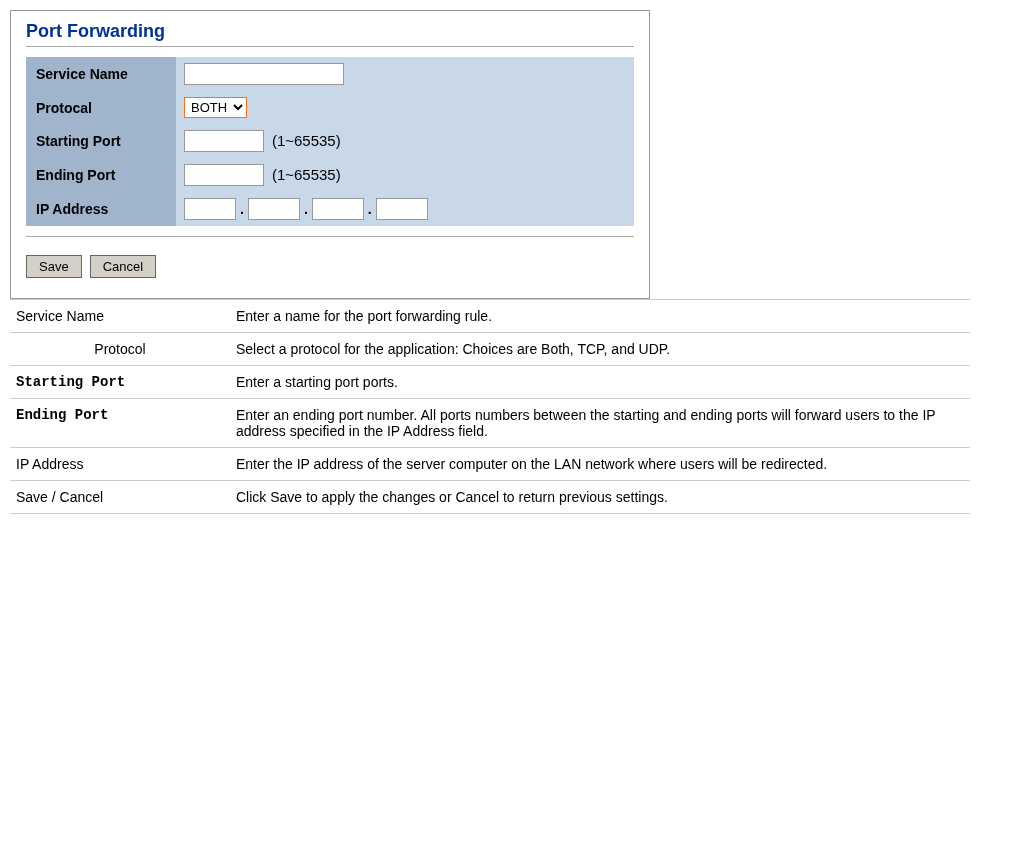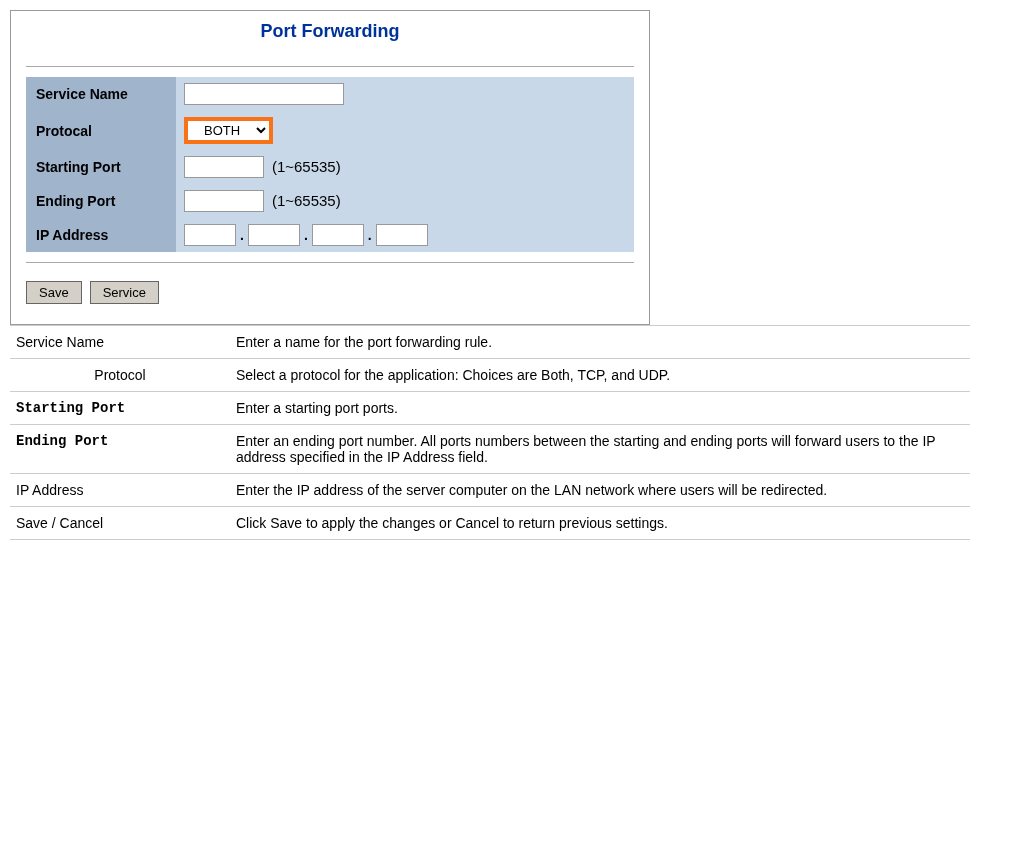--- a/index.html
+++ b/index.html
@@ -18,23 +18,22 @@
       width: 640px;
       padding: 10px 15px 20px 15px;
       margin-bottom: 0;
     }
 
     .form-title {
       color: #003399;
       font-size: 18px;
       font-weight: bold;
       border-bottom: 1px solid #aaa;
-      padding-bottom: 24px;
+      padding-bottom: 4px;
       margin-bottom: 10px;
-      text-align: center;
     }
 
     .form-table {
       width: 100%;
       border-collapse: collapse;
     }
 
     .form-table tr td {
       padding: 6px 4px;
     }
@@ -63,22 +62,22 @@
     .service-name-input {
       width: 160px;
     }
 
     .port-input {
       width: 80px;
     }
 
     .protocol-select {
       font-size: 13px;
-      padding: 1px 12px;
-      border: 4px solid #f97316;
+      padding: 1px 2px;
+      border: 1px solid #f97316;
       background: #fff;
     }
 
     .port-hint {
       font-size: 15px;
       margin-left: 4px;
     }
 
     .ip-fields {
       display: flex;
@@ -201,21 +200,21 @@
         </div>
       </td>
     </tr>
   </tbody>
     </table>
 
   <hr class="form-divider">
 
   <div class="btn-row">
     <button class="btn">Save</button>
-    <button class="btn">Service</button>
+    <button class="btn">Cancel</button>
   </div>
 </div>
 
 <table class="desc-table">
   <tbody id="desc-tbody">
   <tr>
         <td style="font-weight: normal;">Service Name</td>
         <td>Enter a name for the port forwarding rule.</td>
       </tr>
       <tr>

